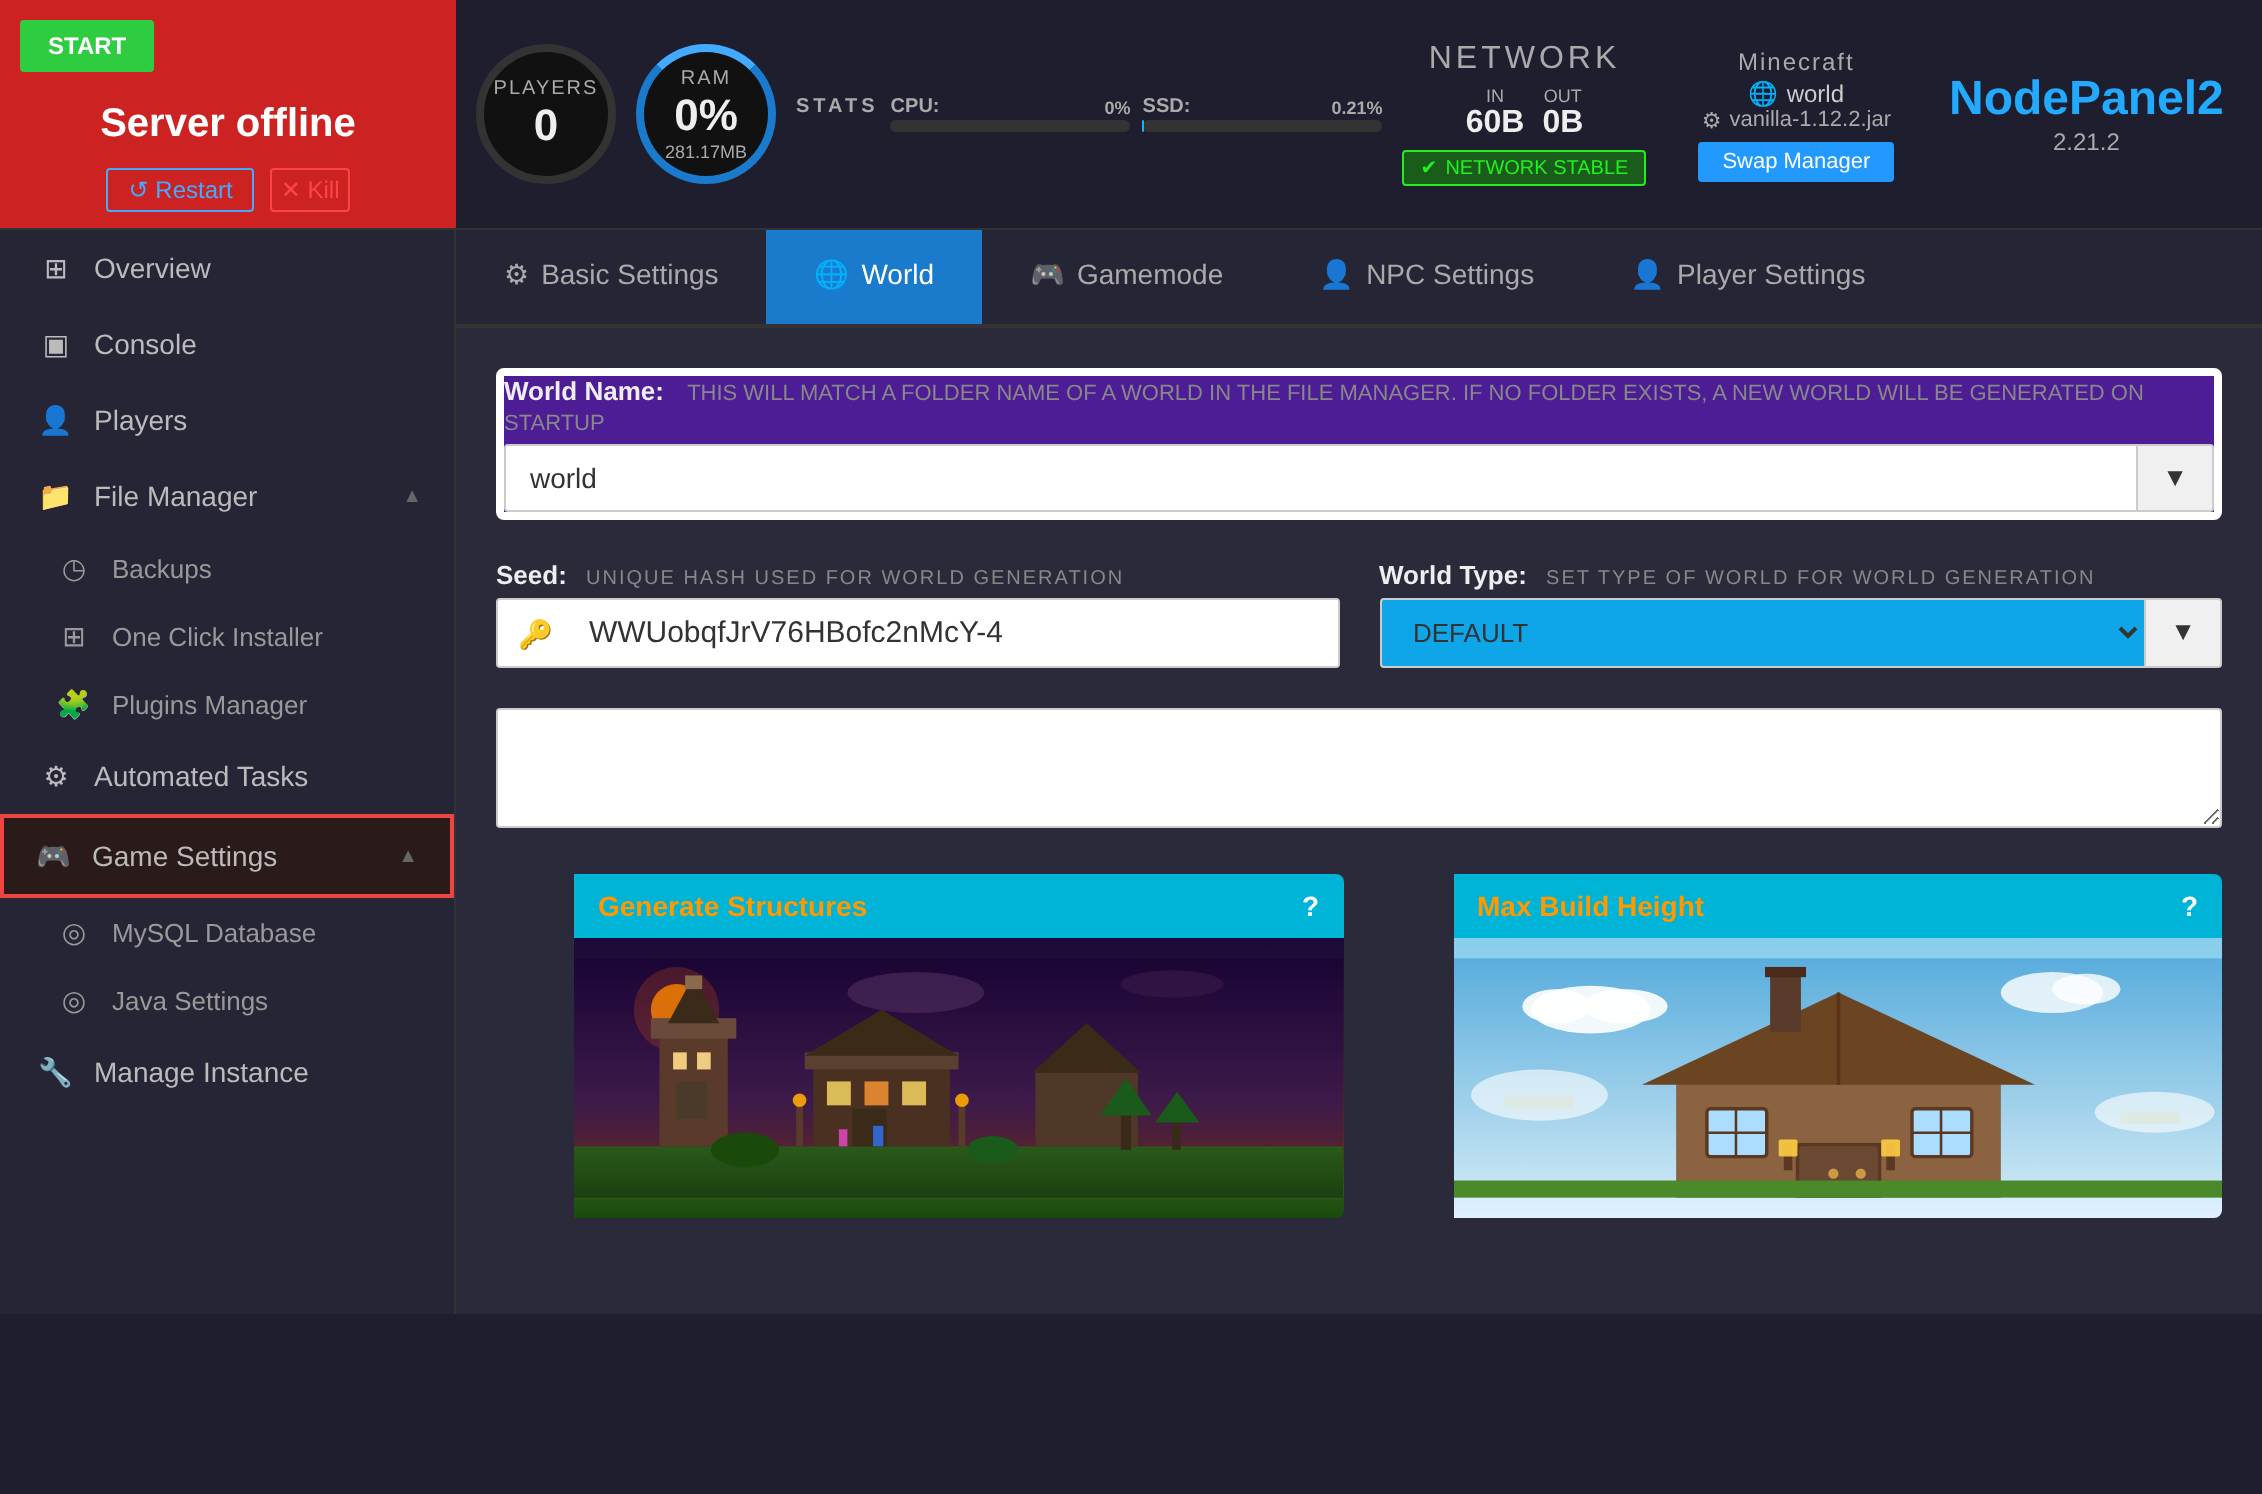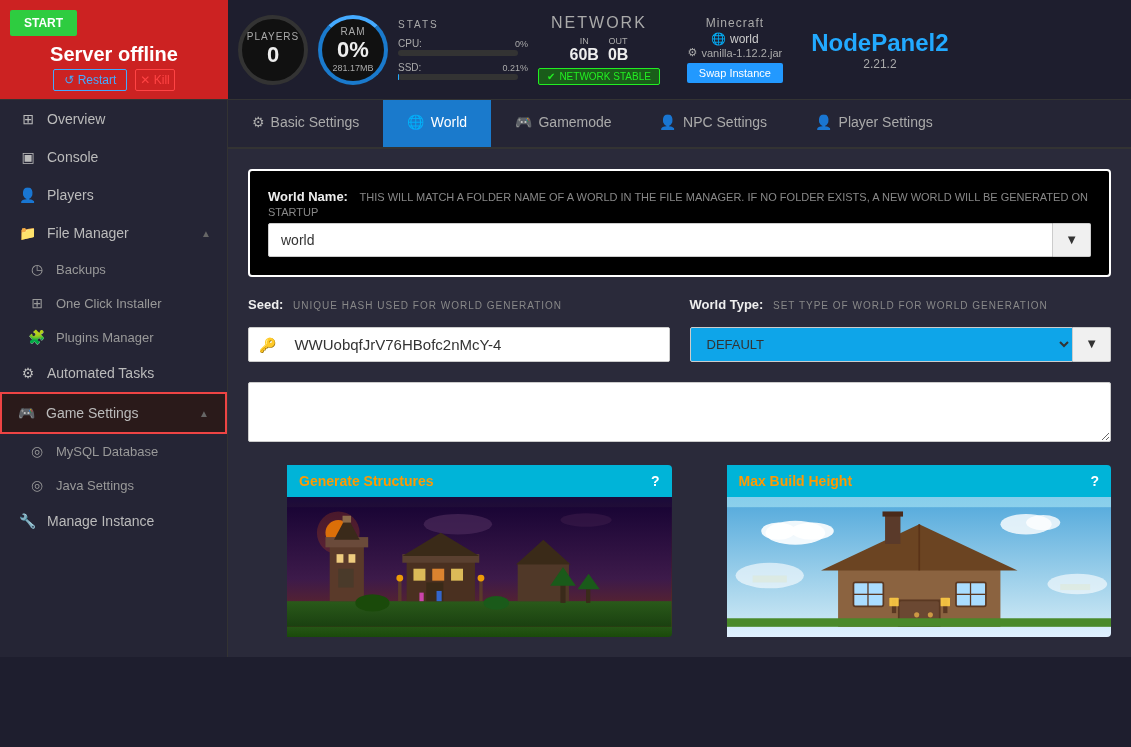--- a/index.html
+++ b/index.html
@@ -24,21 +24,21 @@
     .stats-area { flex: 1; display: flex; align-items: center; background: #1e1e2e; padding: 0 10px; gap: 10px; }
 
     
     .gauge-block { display: flex; flex-direction: column; align-items: center; justify-content: center; }
     .gauge-circle { width: 70px; height: 70px; border-radius: 50%; border: 4px solid #333; background: #111; display: flex; flex-direction: column; align-items: center; justify-content: center; position: relative; }
     .gauge-label { font-size: 10px; color: #aaa; letter-spacing: 1px; }
     .gauge-value { font-size: 22px; color: #eee; font-weight: bold; }
     .gauge-sub { font-size: 9px; color: #aaa; }
 
     
-    .stats-block { display: flex; flex-direction: column; gap: 6px; min-width: 130px; }
+    .stats-block { display: flex; flex-direction: row; gap: 6px; min-width: 130px; font-weight: bold; }
     .stats-title { color: #aaa; font-size: 10px; letter-spacing: 2px; margin-bottom: 2px; }
     .stat-row { display: flex; flex-direction: column; gap: 1px; }
     .stat-label { font-size: 10px; color: #aaa; }
     .stat-bar-bg { background: #333; height: 6px; border-radius: 3px; width: 120px; }
     .stat-bar-fill { height: 6px; border-radius: 3px; }
     .stat-pct { font-size: 9px; color: #aaa; text-align: right; }
 
     
     .network-block { display: flex; flex-direction: column; align-items: center; min-width: 120px; }
     .network-title { color: #aaa; font-size: 16px; letter-spacing: 2px; margin-bottom: 4px; }
@@ -69,31 +69,31 @@
     
     .tab-bar { display: flex; background: #252535; border-bottom: 2px solid #333; }
     .tab { display: flex; align-items: center; gap: 6px; padding: 14px 24px; cursor: pointer; color: #aaa; font-size: 14px; border-bottom: 3px solid transparent; }
     .tab.active { color: white; background: #1a7acc; border-bottom: 3px solid #1a7acc; }
     .tab-icon { font-size: 14px; }
 
     
     .content-body { padding: 20px; }
 
     
-    .section-box { border: 2px solid #ffffff; border-radius: 4px; padding: 18px; margin-bottom: 20px; background: #000000; }
+    .section-box { border: 4px solid #ffffff; border-radius: 4px; padding: 0; margin-bottom: 20px; background: #4c1d95; }
     .section-label { font-size: 13px; color: #eee; margin-bottom: 4px; }
     .section-label span { color: #888; font-size: 11px; font-weight: normal; margin-left: 8px; }
     .select-row { display: flex; }
     .world-select { flex: 1; background: white; color: #333; border: 1px solid #ccc; padding: 8px 12px; font-size: 14px; border-radius: 2px 0 0 2px; }
     .select-arrow { background: #f0f0f0; border: 1px solid #ccc; border-left: none; padding: 8px 12px; cursor: pointer; color: #333; border-radius: 0 2px 2px 0; }
 
     
     .two-col { display: flex; gap: 20px; margin-bottom: 20px; }
     .col-half { flex: 1; }
-    .field-label { font-size: 13px; color: #eee; margin-bottom: 15px; }
+    .field-label { font-size: 13px; color: #eee; margin-bottom: 4px; }
     .field-label span { color: #888; font-size: 10px; font-weight: normal; margin-left: 6px; letter-spacing: 1px; }
     .input-with-icon { display: flex; align-items: center; background: white; border: 1px solid #ccc; border-radius: 2px; }
     .input-icon { padding: 8px 10px; color: #666; font-size: 14px; }
     .text-input { flex: 1; border: none; outline: none; padding: 8px 8px; font-size: 15px; color: #333; }
     .dropdown-row { display: flex; }
     .dropdown-select { flex: 1; background: #0ea5e9; color: #333; border: 1px solid #ccc; padding: 8px 12px; font-size: 13px; border-radius: 2px 0 0 2px; }
     .dropdown-arrow { background: #f0f0f0; border: 1px solid #ccc; border-left: none; padding: 8px 12px; cursor: pointer; color: #333; border-radius: 0 2px 2px 0; }
 
     
     .gen-section { margin-bottom: 20px; }
@@ -187,21 +187,21 @@
       <div class="minecraft-block">
         <div class="mc-title">Minecraft</div>
         <div class="mc-world">
           <span>🌐</span>
           <span>world</span>
         </div>
         <div class="mc-jar">
           <span>⚙</span>
           <span>vanilla-1.12.2.jar</span>
         </div>
-        <button class="swap-btn">Swap Instance</button>
+        <button class="swap-btn">Swap Manager</button>
       </div>
 
       <div class="nodepanel-block">
         <div class="nodepanel-logo">
           <span>NodePanel</span><span style="color:#2af;">2</span>
         </div>
         <div class="nodepanel-version">2.21.2</div>
       </div>
 
     </div>

